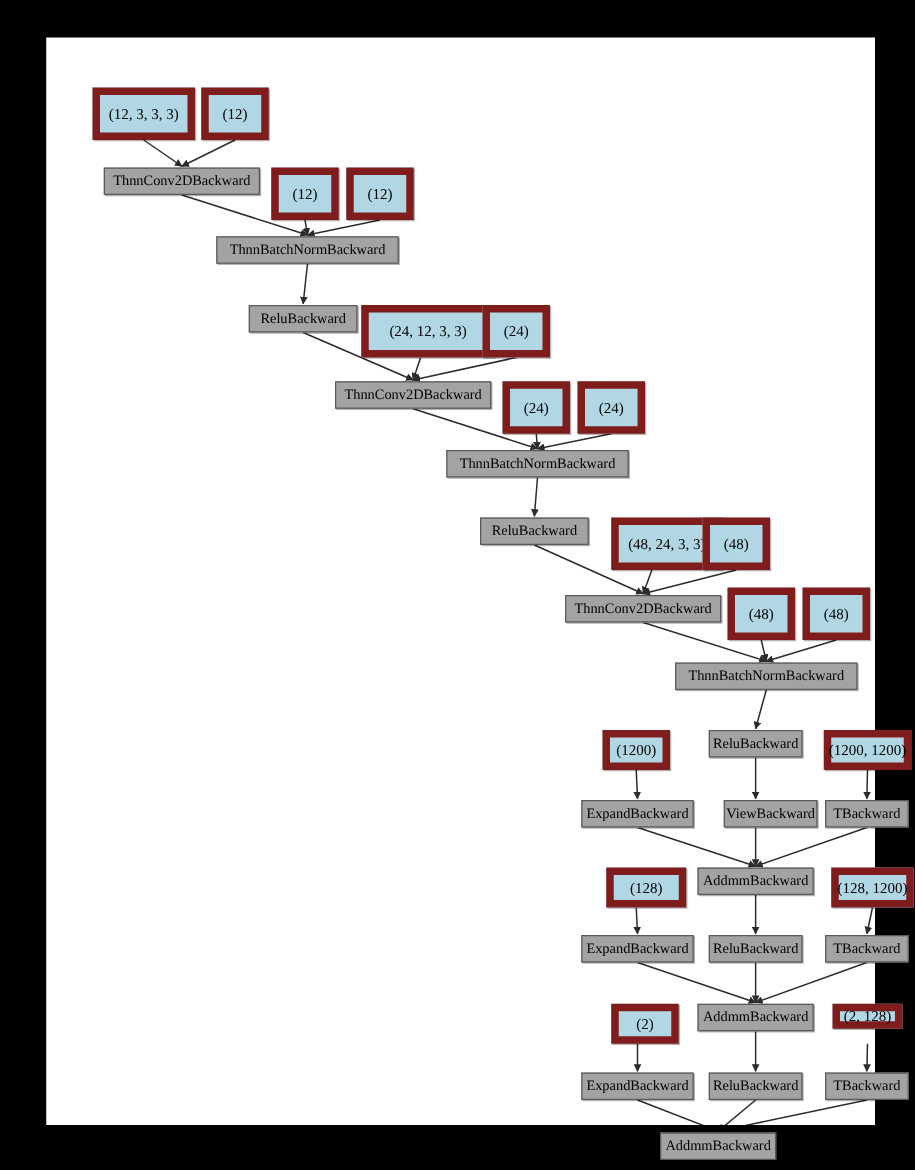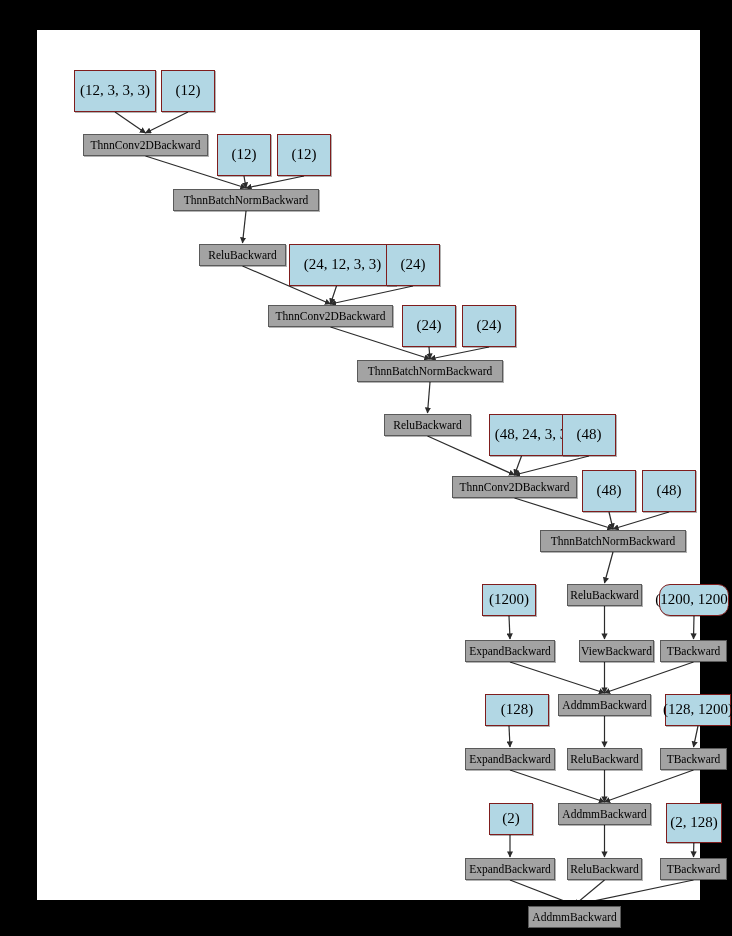--- a/index.html
+++ b/index.html
@@ -47,23 +47,23 @@
     background: #a3a3a3;
     border: 1px solid #ololo;
     border: 1px solid #5a5a5a;
     box-shadow: 1px 1px 0 rgba(0,0,0,0.30);
     font-size: 11.5px;
     height: 21px;
     padding: 0 5px;
   }
   .node-tensor {
     background: #b2d7e4;
-    border: 1px solid #7f1d1d;
+    border: 6px solid #7f1d1d;
     box-shadow: 1px 1px 0 rgba(0,0,0,0.30);
-    font-size: 15px;
+    font-size: 12px;
     padding: 0 21px;
   }
 </style>
 </head>
 <body>
 
 <div id="page">
   <div id="canvas">
     <svg id="edge-layer" viewBox="0 0 663 870" width="663" height="870">
       <defs>
@@ -128,32 +128,32 @@
         <div class="node node-op" style="left: 320px; top: 330px; width: 146px; height: 22px;">ThnnBatchNormBackward</div>
         <div class="node node-op" style="left: 347px; top: 384px; width: 87px; height: 22px;">ReluBackward</div>
         <div class="node node-tensor" style="left: 440px; top: 384px; width: 89px; height: 42px; margin-left: 12px;">(48, 24, 3, 3)</div>
         <div class="node node-tensor" style="left: 525px; top: 384px; width: 54px; height: 42px;">(48)</div>
         <div class="node node-op" style="left: 415px; top: 446px; width: 125px; height: 22px;">ThnnConv2DBackward</div>
         <div class="node node-tensor" style="left: 545px; top: 440px; width: 54px; height: 42px;">(48)</div>
         <div class="node node-tensor" style="left: 605px; top: 440px; width: 54px; height: 42px;">(48)</div>
         <div class="node node-op" style="left: 503px; top: 500px; width: 146px; height: 22px;">ThnnBatchNormBackward</div>
         <div class="node node-tensor" style="left: 445px; top: 554px; width: 54px; height: 32px;">(1200)</div>
         <div class="node node-op" style="left: 530px; top: 554px; width: 75px; height: 22px;">ReluBackward</div>
-        <div class="node node-tensor" style="left: 622px; top: 554px; width: 70px; height: 32px; border-radius: 11px;">(1200, 1200)</div>
+        <div class="node node-tensor" style="left: 622px; top: 554px; width: 70px; height: 32px;">(1200, 1200)</div>
         <div class="node node-op" style="left: 428px; top: 610px; width: 90px; height: 22px;">ExpandBackward</div>
         <div class="node node-op" style="left: 530px; top: 610px; width: 75px; height: 22px; margin-left: 12px;">ViewBackward</div>
         <div class="node node-op" style="left: 623px; top: 610px; width: 67px; height: 22px;">TBackward</div>
         <div class="node node-tensor" style="left: 448px; top: 664px; width: 64px; height: 32px;">(128)</div>
         <div class="node node-op" style="left: 521px; top: 664px; width: 93px; height: 22px;">AddmmBackward</div>
         <div class="node node-tensor" style="left: 628px; top: 664px; width: 66px; height: 32px;">(128, 1200)</div>
         <div class="node node-op" style="left: 428px; top: 718px; width: 90px; height: 22px;">ExpandBackward</div>
         <div class="node node-op" style="left: 530px; top: 718px; width: 75px; height: 22px;">ReluBackward</div>
         <div class="node node-op" style="left: 623px; top: 718px; width: 67px; height: 22px;">TBackward</div>
         <div class="node node-tensor" style="left: 452px; top: 773px; width: 42px; height: 32px;">(2)</div>
         <div class="node node-op" style="left: 521px; top: 773px; width: 93px; height: 22px;">AddmmBackward</div>
-        <div class="node node-tensor" style="left: 629px; top: 773px; width: 56px; height: 40px;">(2, 128)</div>
+        <div class="node node-tensor" style="left: 629px; top: 773px; width: 56px; height: 20px;">(2, 128)</div>
         <div class="node node-op" style="left: 428px; top: 828px; width: 90px; height: 22px;">ExpandBackward</div>
         <div class="node node-op" style="left: 530px; top: 828px; width: 75px; height: 22px;">ReluBackward</div>
         <div class="node node-op" style="left: 623px; top: 828px; width: 67px; height: 22px;">TBackward</div>
         <div class="node node-op" style="left: 491px; top: 876px; width: 93px; height: 22px;">AddmmBackward</div>
       </div>
   </div>
 </div>
 
 </body></html>

